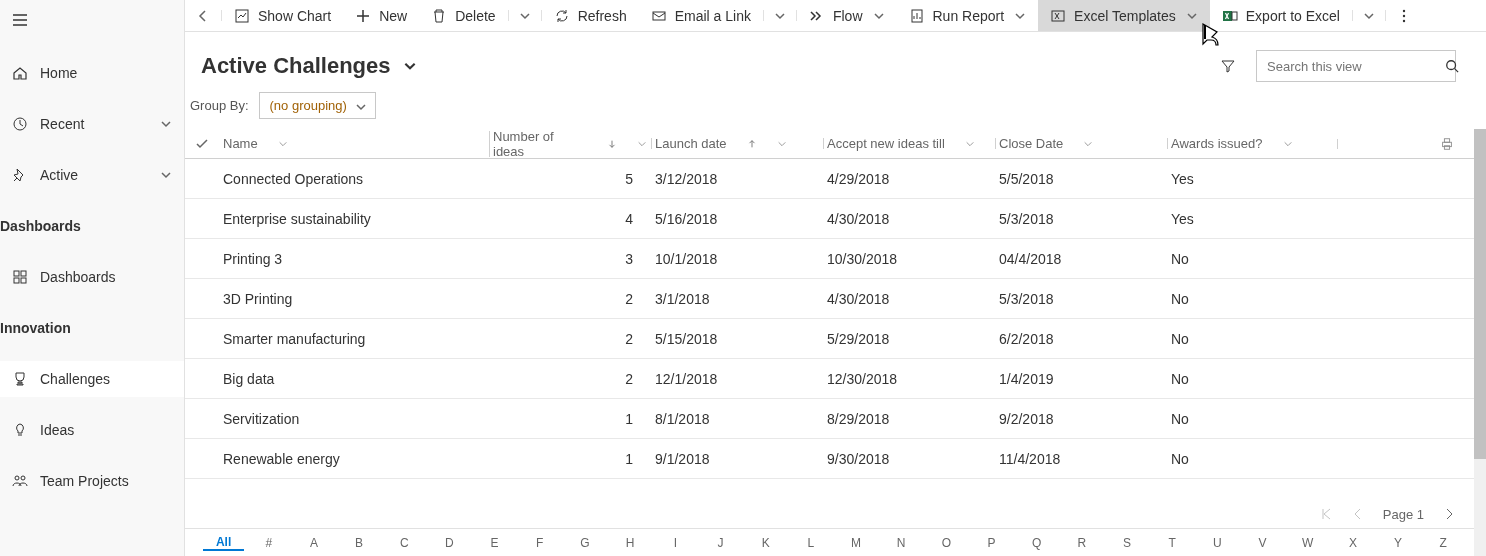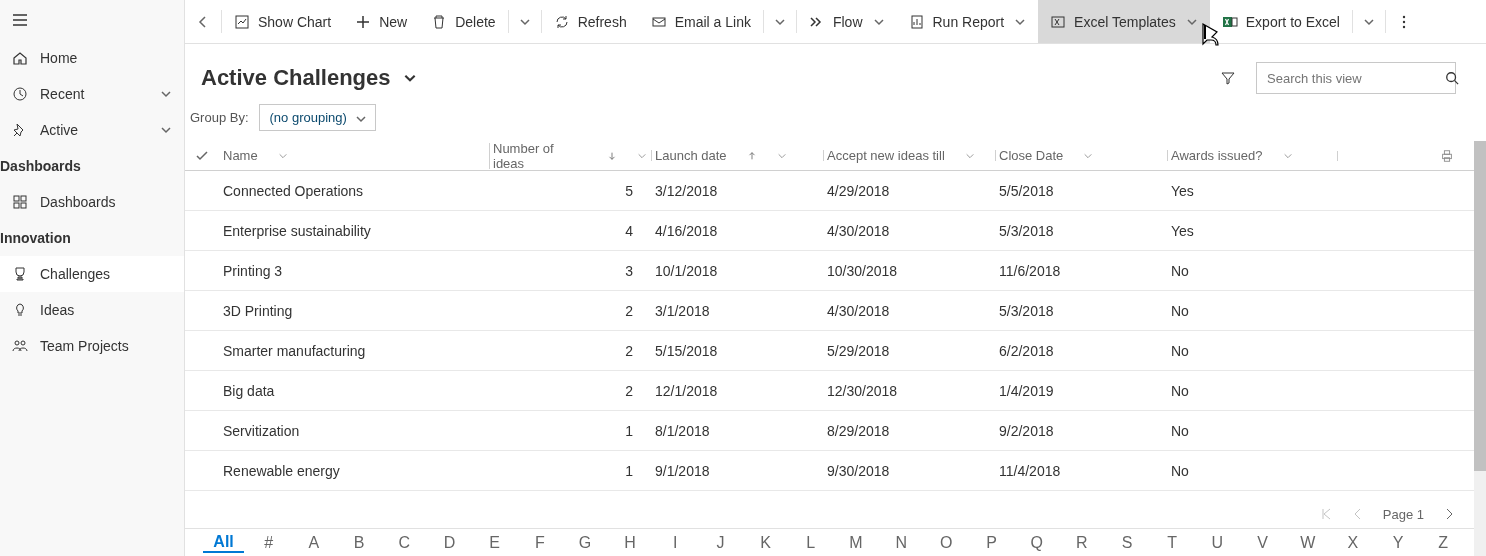--- a/index.html
+++ b/index.html
@@ -17,20 +17,21 @@
   .app { display: flex; height: 100%; }
 
   
   .sidebar {
     width: 185px;
     flex-shrink: 0;
     border-right: 1px solid #e1e1e1;
     background: #f8f8f8;
     display: flex;
     flex-direction: column;
+    gap: 15px;
   }
   .hamburger {
     height: 40px;
     display: flex;
     align-items: center;
     padding: 0 12px;
     cursor: pointer;
   }
   .hamburger svg { width: 16px; height: 16px; }
   .nav-item {
@@ -59,21 +60,21 @@
     position:absolute;
     left:0;
     width:3px;
     height:36px;
     background:#fff;
   }
 
   
   .main { flex: 1; display: flex; flex-direction: column; min-width: 0; }
   .cmdbar {
-    height: 44px;
+    height: 32px;
     border-bottom: 1px solid #e1e1e1;
     display: flex;
     align-items: stretch;
     background: #fff;
   }
   .cmd {
     display: flex;
     align-items: center;
     padding: 0 12px;
     gap: 8px;
@@ -136,21 +137,21 @@
     gap: 10px;
     font-size: 13px;
     color: #555;
   }
   .groupby-label { margin-left: 5px; }
   .groupby-select {
     border: 1px solid #c8c8c8;
     padding: 5px 28px 5px 10px;
     position: relative;
     cursor: pointer;
-    color: #0c4a6e;
+    color: #a16207;
   }
   .groupby-select .chev { position: absolute; right: 8px; top: 8px; }
 
   
   .gridwrap { flex:1; display:flex; min-height:0; }
   .grid { flex: 1; overflow: hidden; display: flex; flex-direction: column; }
   .ghead {
     display: flex;
     height: 30px;
     align-items: center;
@@ -219,21 +220,21 @@
   }
   .pager .dis{opacity:.5;}
   .alpha {
     height: 28px;
     border-top: 1px solid #e1e1e1;
     display: flex;
     align-items: center;
     padding: 0 10px 0 18px;
     gap: 4px;
     color: #666;
-    font-size: 16px;
+    font-size: 12px;
   }
   .alpha span {
     width: 46px;
     text-align: center;
     cursor: pointer;
   }
   .alpha .sel { color:#0078d4; border-bottom:2px solid #0078d4; font-weight:600; }
 
   
   svg { display:block; }
@@ -581,32 +582,32 @@
               <div class="gc gc-num">5</div>
               <div class="gc gc-launch">3/12/2018</div>
               <div class="gc gc-accept">4/29/2018</div>
               <div class="gc gc-close">5/5/2018</div>
               <div class="gc gc-awards">Yes</div>
             </div>
             <div class="grow">
               <div class="gc gc-check"></div>
               <div class="gc gc-name">Enterprise sustainability</div>
               <div class="gc gc-num">4</div>
-              <div class="gc gc-launch">4/16/2018</div>
+              <div class="gc gc-launch">5/16/2018</div>
               <div class="gc gc-accept">4/30/2018</div>
               <div class="gc gc-close">5/3/2018</div>
               <div class="gc gc-awards">Yes</div>
             </div>
             <div class="grow">
               <div class="gc gc-check"></div>
               <div class="gc gc-name">Printing 3</div>
               <div class="gc gc-num">3</div>
               <div class="gc gc-launch">10/1/2018</div>
               <div class="gc gc-accept">10/30/2018</div>
-              <div class="gc gc-close">11/6/2018</div>
+              <div class="gc gc-close">04/4/2018</div>
               <div class="gc gc-awards">No</div>
             </div>
             <div class="grow">
               <div class="gc gc-check"></div>
               <div class="gc gc-name">3D Printing</div>
               <div class="gc gc-num">2</div>
               <div class="gc gc-launch">3/1/2018</div>
               <div class="gc gc-accept">4/30/2018</div>
               <div class="gc gc-close">5/3/2018</div>
               <div class="gc gc-awards">No</div>

